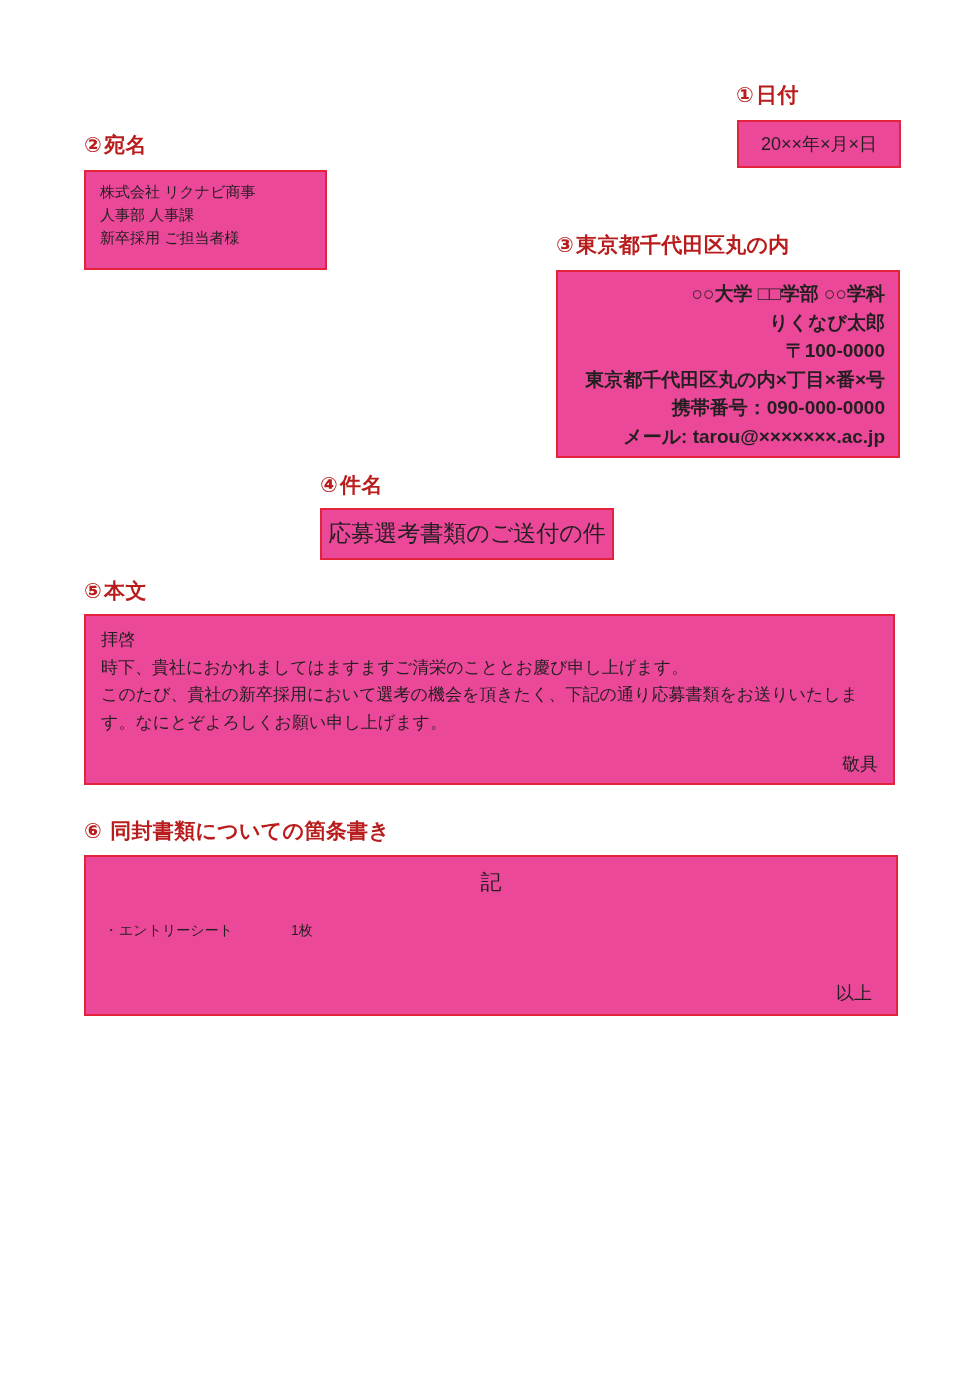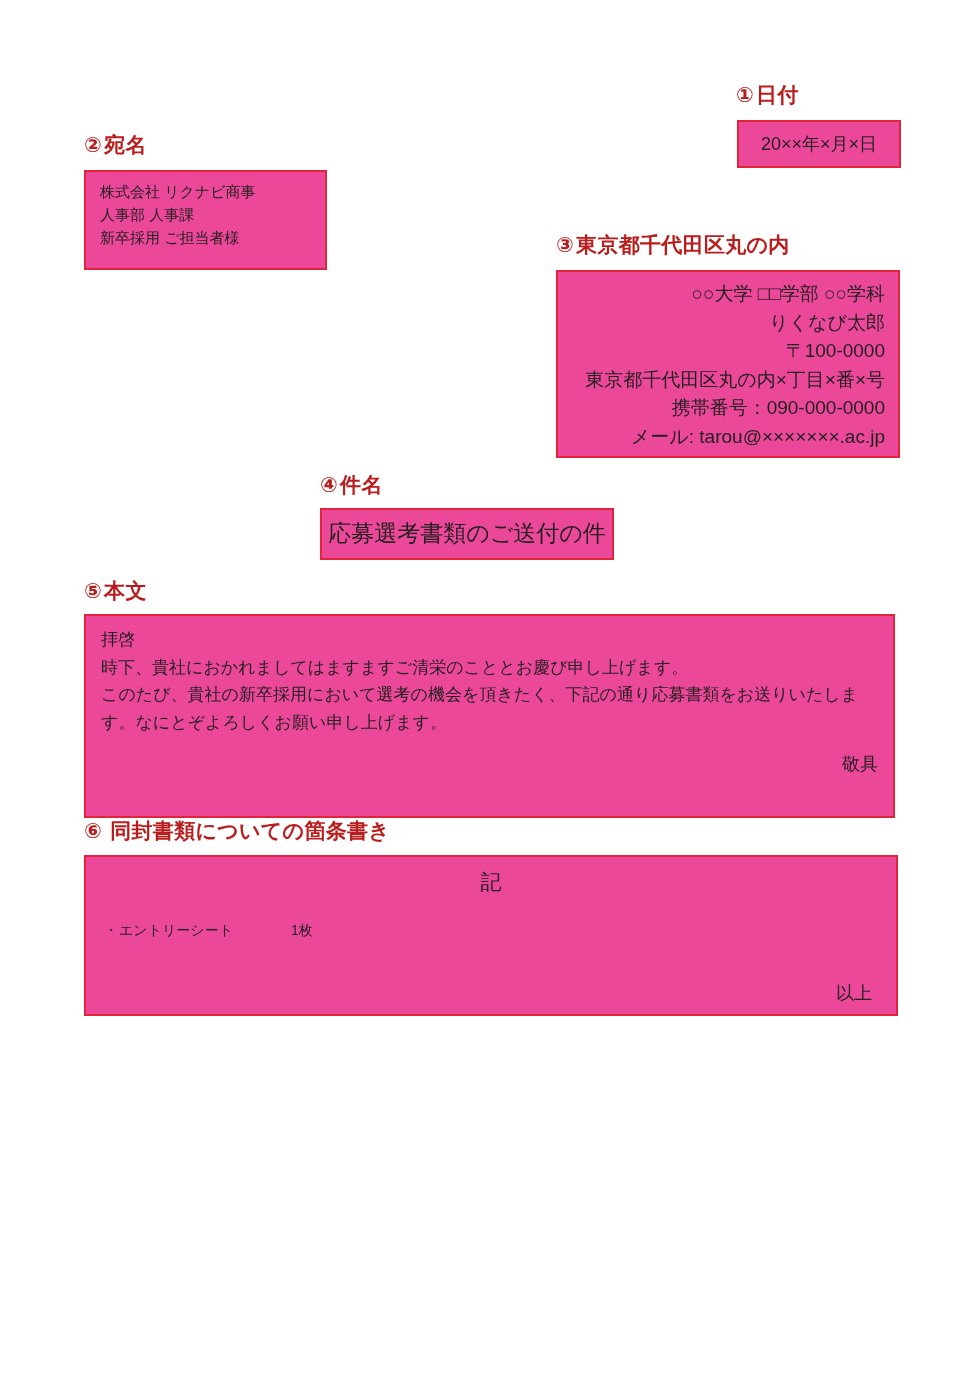--- a/index.html
+++ b/index.html
@@ -86,20 +86,21 @@
     width: 344px;
     height: 188px;
   }
   #box-sender .field-text {
     position: absolute;
     right: 13px;
     top: 8px;
     text-align: right;
     font-size: 19px;
     line-height: 1.5;
+    font-weight: bold;
   }
 
   
   #box-subject {
     left: 320px;
     top: 508px;
     width: 294px;
     height: 52px;
   }
   #box-subject .field-text {
@@ -109,21 +110,21 @@
     transform: translateY(-50%);
     text-align: center;
     font-size: 23px;
   }
 
   
   #box-body {
     left: 84px;
     top: 614px;
     width: 811px;
-    height: 204px;
+    height: 171px;
   }
   #box-body .body-inner {
     position: absolute;
     left: 15px;
     right: 15px;
     top: 10px;
   }
   #box-body .body-para {
     font-size: 17px;
     line-height: 1.62;

